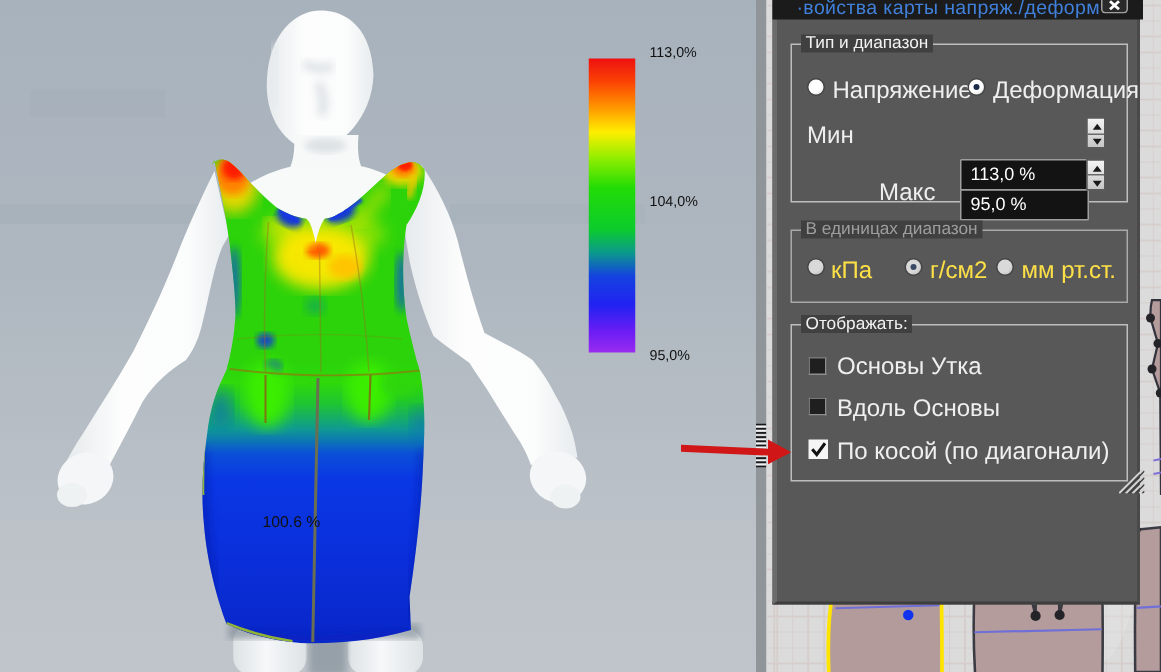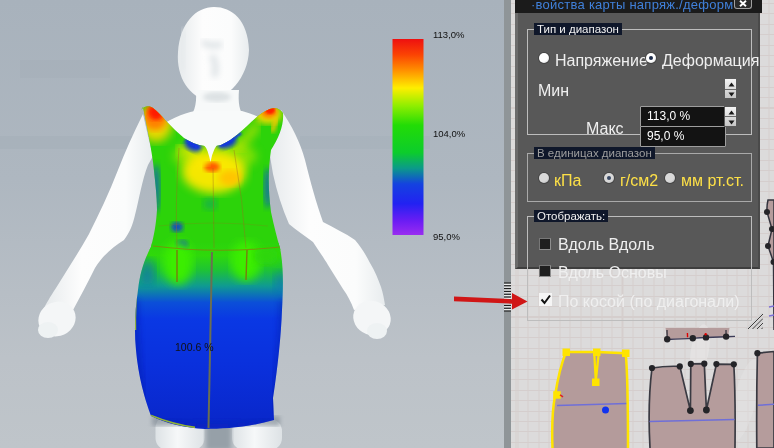--- a/index.html
+++ b/index.html
@@ -9,27 +9,27 @@
 #view3d{position:absolute;left:0;top:0;width:504px;height:448px;background:linear-gradient(180deg,#a8b2bc 0%,#aeb7c0 40%,#bcc2c8 80%,#bfc5ca 100%);}
 
 #split{position:absolute;left:504px;top:0;width:7px;height:448px;background:#8f9598;}
 #split .grip{position:absolute;left:0;top:282px;width:7px;height:31px;}
 
 #view2d{position:absolute;left:511px;top:0;width:263px;height:448px;background:#dcdbdb;}
 #view2d .grid{position:absolute;left:0;top:0;width:100%;height:100%;
  background-image:repeating-linear-gradient(90deg,#d5cecd 0 1px,transparent 1px 10.45px),repeating-linear-gradient(180deg,#d5cecd 0 1px,transparent 1px 10.45px);
  background-position:6.5px 3px;}
 
-#dlg{position:absolute;left:515px;top:0;width:245px;height:269px;background:#585858;border-left:3px solid #6b6b6b;border-right:2px solid #4a4a4a;border-bottom:2px solid #3e3e3e;box-sizing:border-box;}
+#dlg{position:absolute;left:515px;top:0;width:245px;height:403px;background:#585858;border-left:3px solid #6b6b6b;border-right:2px solid #4a4a4a;border-bottom:2px solid #3e3e3e;box-sizing:border-box;}
 #dlg .title{position:absolute;left:-3px;top:0;width:247px;height:13px;background:#1b1b1b;overflow:hidden;}
 #dlg .title .txt{position:absolute;left:16px;top:-3px;color:#4080da;font-size:13px;letter-spacing:0.25px;white-space:nowrap;}
 #dlg .x{position:absolute;left:216px;top:0px;width:16px;height:8px;background:#2a2a2a;border:1.5px solid #a0a0a0;border-top:none;border-radius:0 0 3px 3px;}
 #dlg .x svg{display:block;position:absolute;left:0;top:0;}
 .grp{position:absolute;border:1px solid #bdbdbd;}
-.grp .lbl{position:absolute;top:-7px;left:6px;background:#0f172a;padding:0 3px;font-size:11.5px;color:#f2f2f2;white-space:nowrap;}
+.grp .lbl{position:absolute;top:-7px;left:6px;background:#404040;padding:0 3px;font-size:11.5px;color:#f2f2f2;white-space:nowrap;}
 .grp2 .lbl{color:#9e9e9e;}
 .grp2{border-color:#a9a9a9;}
 
 .rad{position:absolute;width:10px;height:10px;border-radius:50%;background:radial-gradient(circle at 35% 30%,#ffffff 55%,#cfd2d4 100%);box-shadow:0 0 0 1px #454545;}
 .rad.on::after{content:"";position:absolute;left:3px;top:3px;width:4px;height:4px;border-radius:50%;background:#1c2b4a;}
 .rad.dis{background:radial-gradient(circle at 35% 30%,#d9d9d9 55%,#b2b4b6 100%);}
 .rad.dis.on::after{background:#3a4a66;}
 
 .cb{position:absolute;width:10px;height:10px;background:#1f1f1f;border:1px solid #777;border-bottom-color:#8e8e8e;border-right-color:#8e8e8e;}
 .cb.on{width:13px;height:13px;background:#f5f5f5;border:none;}
@@ -331,21 +331,21 @@
   <div class="t dis" style="left:36px;top:172px;">кПа</div>
   <div class="rad dis on" style="left:86px;top:173px;"></div>
   <div class="t dis" style="left:102px;top:172px;">г/см2</div>
   <div class="rad dis" style="left:147px;top:173px;"></div>
   <div class="t dis" style="left:163px;top:172px;">мм рт.ст.</div>
 
   <div class="grp" style="left:9px;top:216px;width:223px;height:103px;">
     <div class="lbl">Отображать:</div>
   </div>
   <div class="cb" style="left:21px;top:238px;"></div>
-  <div class="t" style="left:40px;top:236px;">Вдоль Вдоль</div>
+  <div class="t" style="left:40px;top:236px;">Основы Утка</div>
   <div class="cb" style="left:21px;top:265px;"></div>
   <div class="t" style="left:40px;top:264px;">Вдоль Основы</div>
   <div class="cb on" style="left:21px;top:293px;">
     <svg width="13" height="13">
           <path d="M2.5,6.5 L5.5,10 L11,2.5" stroke="#111" stroke-width="2" fill="none"></path>
         </svg>
   </div>
   <div class="t" style="left:40px;top:293px;">По косой (по диагонали)</div>
 
   <div id="rgrip"><svg width="17" height="16">

